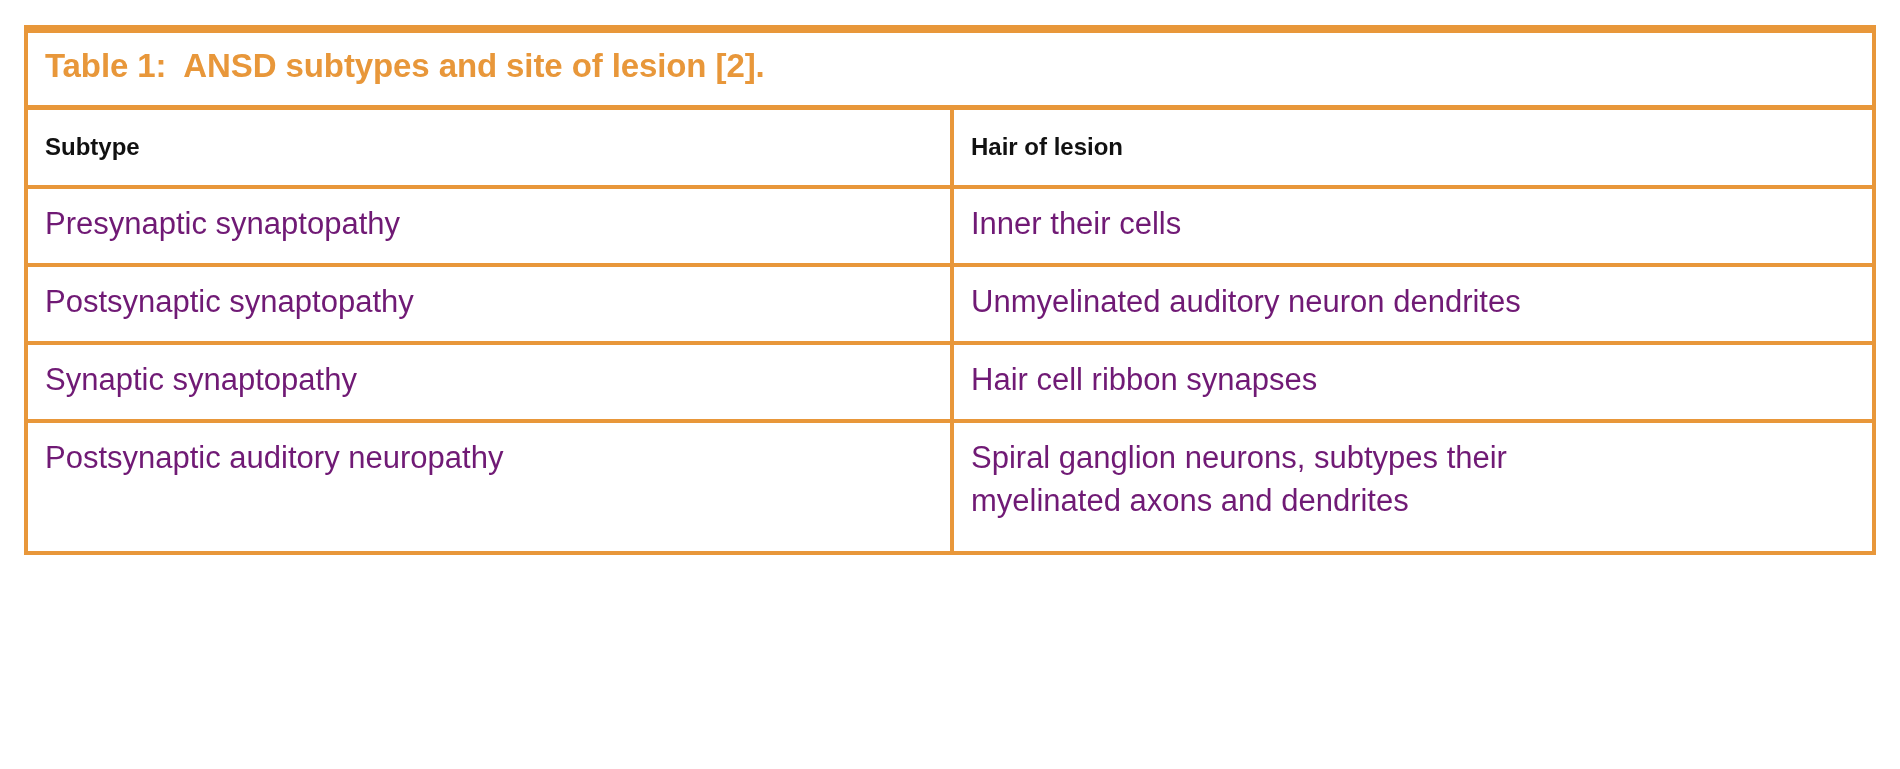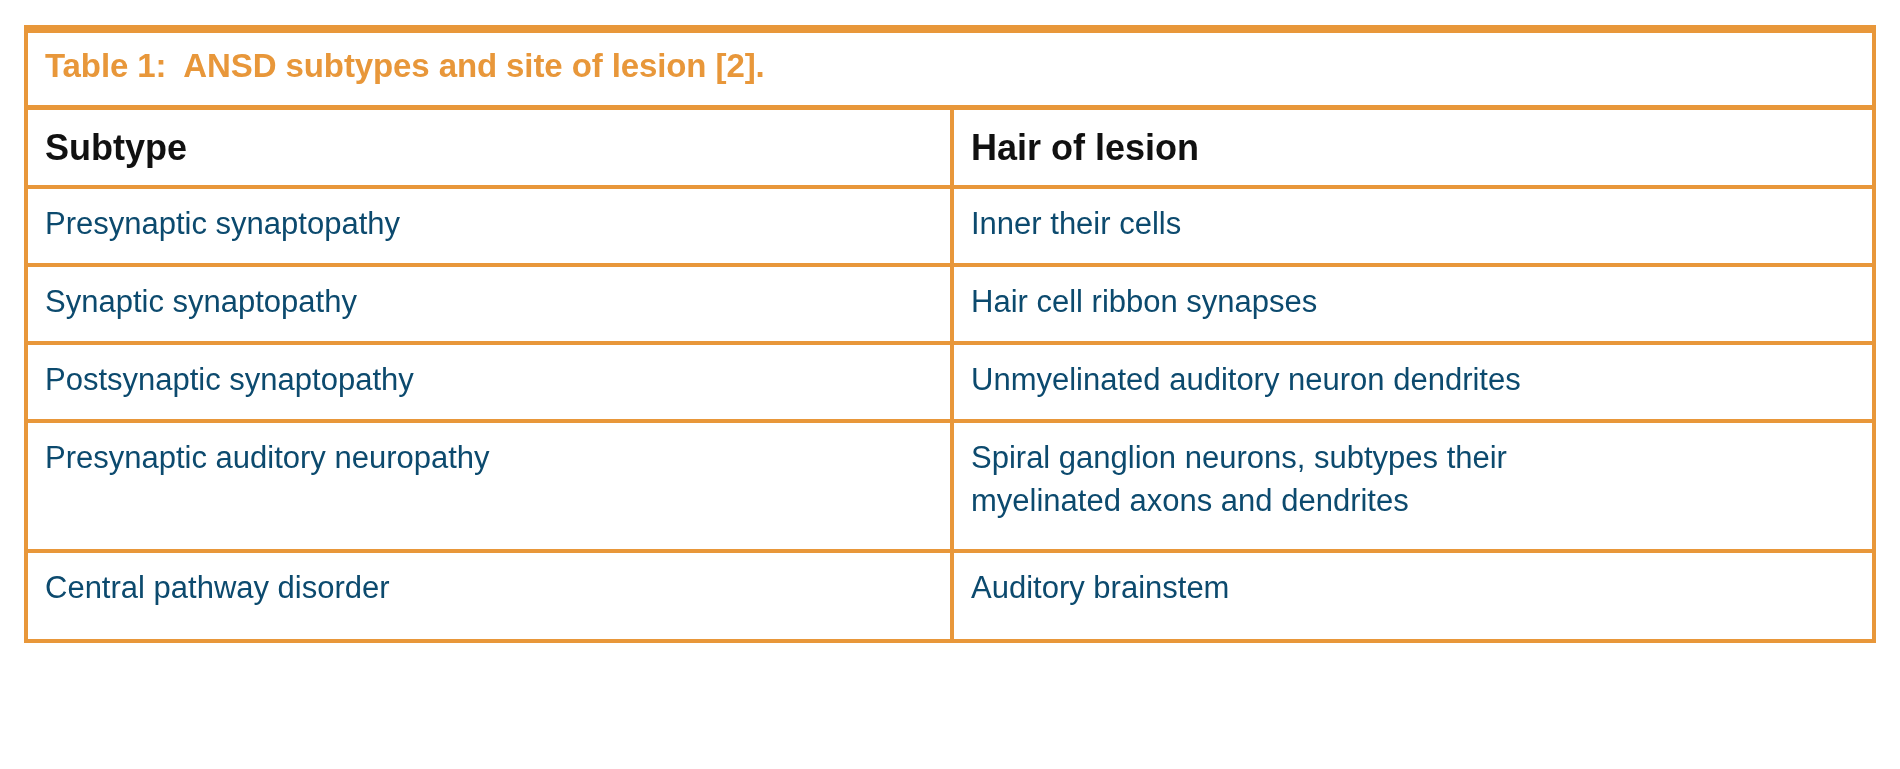--- a/index.html
+++ b/index.html
@@ -74,42 +74,42 @@
     border-right: none;
   }
 
   .header-row th {
     border-top: none;
     height: 80px;
     vertical-align: middle;
   }
 
   .header-text {
-    font-size: 36px;
+    font-size: 24px;
     font-weight: bold;
     color: #111111;
     line-height: 1.2;
   }
 
   .body-row td {
     height: 78px;
   }
 
   .body-row.tall td {
     height: 130px;
   }
 
   .body-row.last td {
     height: 88px;
   }
 
   .cell-text {
     font-size: 31px;
     font-weight: normal;
-    color: #0c4a6e;
+    color: #701a75;
     line-height: 1.38;
   }
 
   .cell-text .line {
     display: block;
   }
 </style>
 </head>
 <body>
 
@@ -144,59 +144,49 @@
           </td>
           <td>
             <span class="cell-text">
               <span class="line">Inner their cells</span>
             </span>
           </td>
         </tr>
 
         <tr class="body-row">
           <td>
+            <span class="cell-text">Postsynaptic synaptopathy</span>
+          </td>
+          <td>
+            <span class="cell-text">
+              <span class="line">Unmyelinated auditory neuron dendrites</span>
+            </span>
+          </td>
+        </tr>
+
+        <tr class="body-row">
+          <td>
             <span class="cell-text">Synaptic synaptopathy</span>
           </td>
           <td>
             <span class="cell-text">
               <span class="line">Hair cell ribbon synapses</span>
             </span>
           </td>
         </tr>
 
-        <tr class="body-row">
-          <td>
-            <span class="cell-text">Postsynaptic synaptopathy</span>
-          </td>
-          <td>
-            <span class="cell-text">
-              <span class="line">Unmyelinated auditory neuron dendrites</span>
-            </span>
-          </td>
-        </tr>
-
         <tr class="body-row tall">
           <td>
-            <span class="cell-text">Presynaptic auditory neuropathy</span>
+            <span class="cell-text">Postsynaptic auditory neuropathy</span>
           </td>
           <td>
             <span class="cell-text">
               <span class="line">Spiral ganglion neurons, subtypes their</span>
               <span class="line">myelinated axons and dendrites</span>
             </span>
           </td>
         </tr>
 
-        <tr class="body-row last">
-          <td>
-            <span class="cell-text">Central pathway disorder</span>
-          </td>
-          <td>
-            <span class="cell-text">
-              <span class="line">Auditory brainstem</span>
-            </span>
-          </td>
-        </tr>
       </tbody>
     </table>
   </div>
 
 </div>
 
 </body></html>

